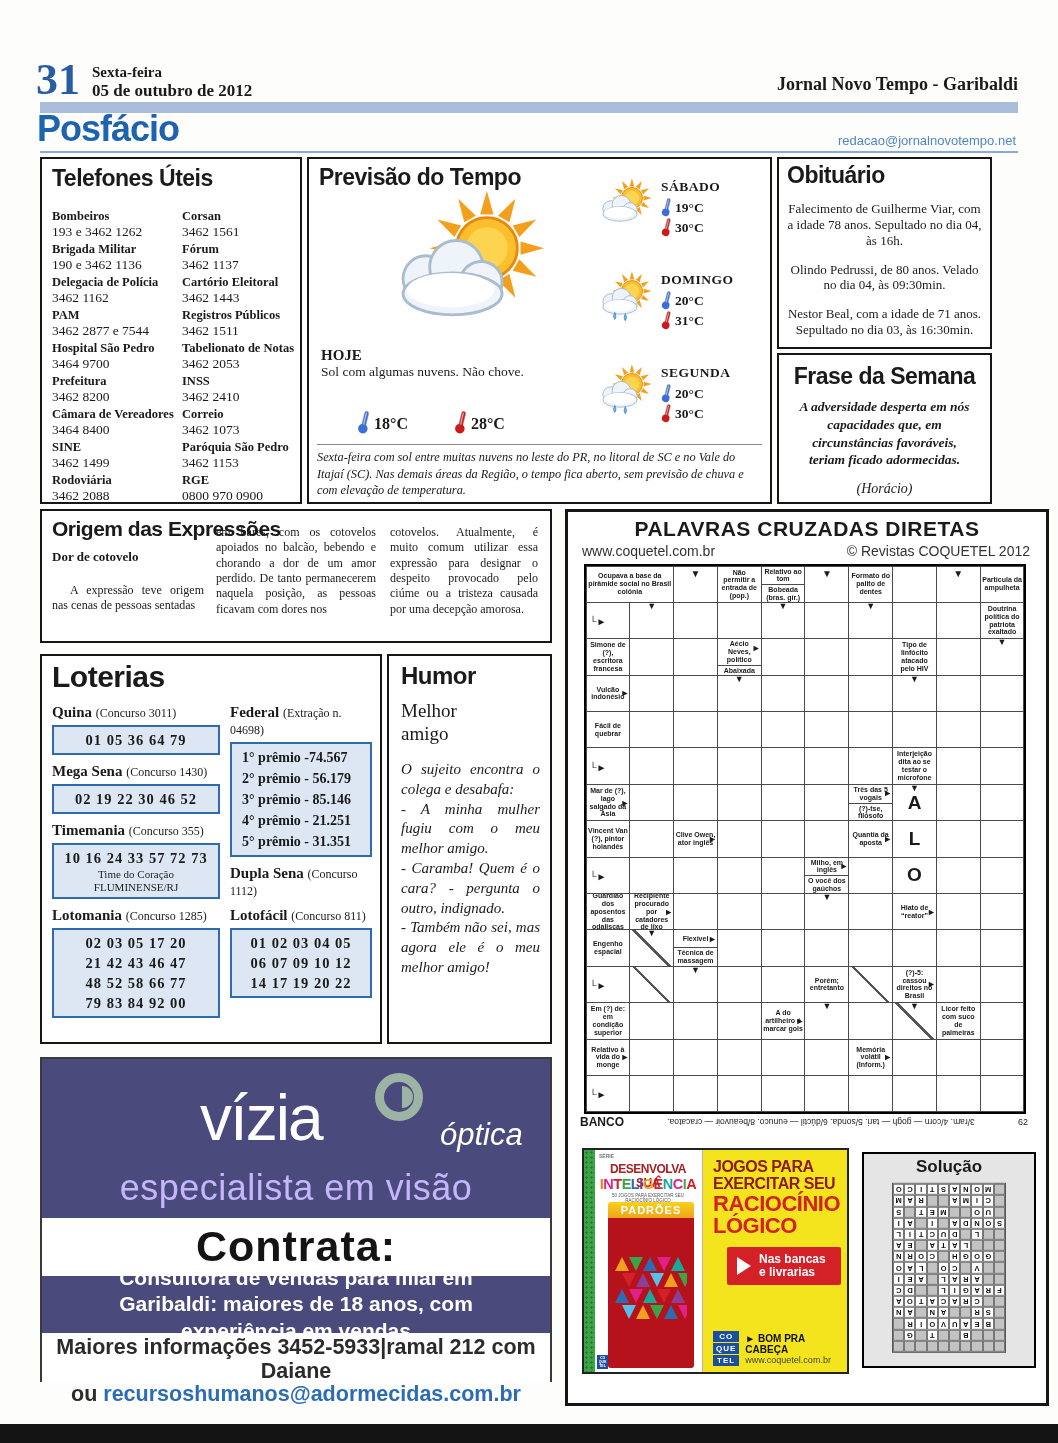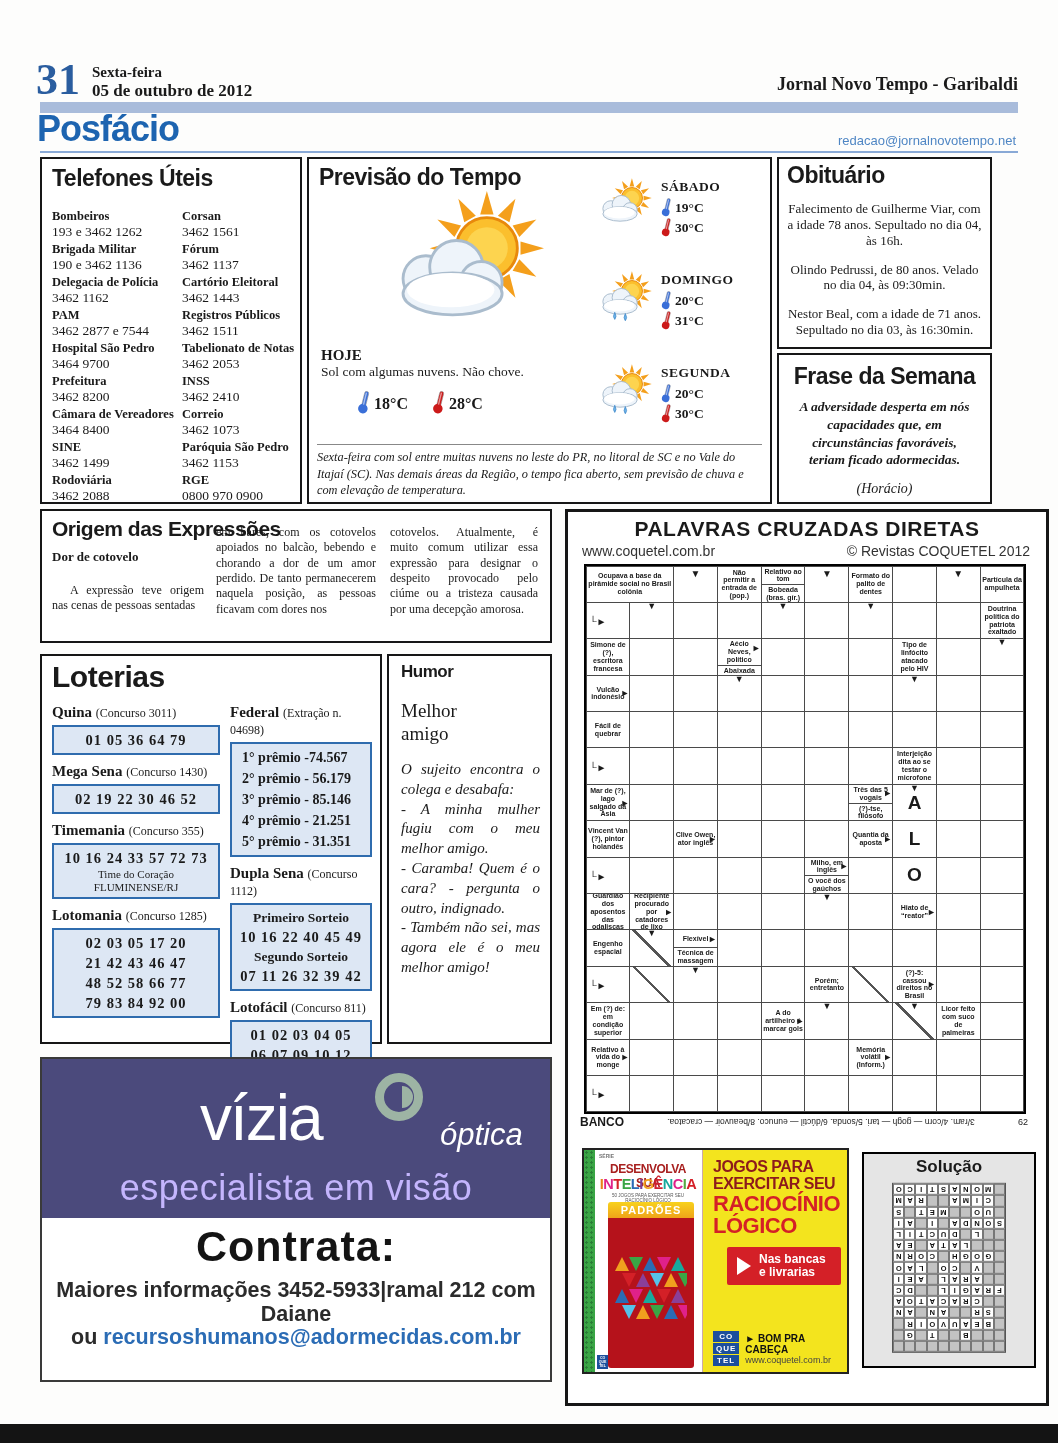--- a/index.html
+++ b/index.html
@@ -30,21 +30,21 @@
   .tel-name{font:bold 12.5px "Liberation Serif",serif;line-height:15px;white-space:nowrap;}
   .tel-num{font:13.5px "Liberation Serif",serif;line-height:16px;margin-bottom:2px;white-space:nowrap;}
 
   
   #tempo{left:307px;top:157px;width:461px;height:343px;}
   #tempo .box-title{position:absolute;left:10px;top:5px;}
   #big-icon{position:absolute;left:55px;top:32px;width:200px;height:160px;}
   #hoje{position:absolute;left:12px;top:188px;width:260px;}
   #hoje-label{font:bold 15px "Liberation Serif",serif;}
   #hoje-text{font:13.5px "Liberation Serif",serif;}
-  #hoje-temps{position:absolute;left:48px;top:230px;display:flex;gap:24px;}
+  #hoje-temps{position:absolute;left:48px;top:250px;display:flex;gap:46px;}
   .temp-item{display:flex;align-items:center;gap:2px;font:bold 16px "Liberation Serif",serif;}
   .thermo{width:15px;height:26px;transform:rotate(14deg);}
   #days{position:absolute;left:282px;top:6px;width:172px;display:flex;flex-direction:column;gap:7px;}
   .day{display:flex;align-items:center;height:86px;}
   .day svg{width:66px;height:56px;flex:none;}
   .day-info{margin-left:4px;}
   .day-name{font:bold 13.5px "Liberation Serif",serif;letter-spacing:0.5px;margin-bottom:2px;}
   .day-temp{display:flex;align-items:center;gap:2px;font:bold 13.5px "Liberation Serif",serif;line-height:17px;}
   .day-temp .thermo{width:12px;height:20px;}
   #tempo-footer{position:absolute;left:8px;right:8px;bottom:4px;border-top:1px solid #888;padding-top:4px;
@@ -78,21 +78,21 @@
   .lot-label{font:bold 15px "Liberation Serif",serif;margin-top:8px;}
   .lot-sub{font:12px "Liberation Serif",serif;font-weight:normal;}
   .lot-box{border:2px solid #2f6cae;background:#dde7f4;margin-top:4px;padding:3px 2px;text-align:center;}
   .lot-n{font:bold 14.5px "Liberation Serif",serif;letter-spacing:1px;line-height:20px;}
   .lot-s{font:11px "Liberation Serif",serif;line-height:13px;color:#222;}
   .lot-b{font:bold 13.5px "Liberation Serif",serif;line-height:19px;}
   .lot-f{font:bold 14px "Liberation Serif",serif;line-height:21px;text-align:left;padding-left:8px;}
 
   
   #humor{left:387px;top:654px;width:161px;height:386px;}
-  #humor .box-title{position:absolute;left:12px;top:6px;font-size:17px;}
+  #humor .box-title{position:absolute;left:12px;top:6px;font-size:24px;}
   #humor-sub{position:absolute;left:12px;top:44px;width:80px;font:19px "Liberation Serif",serif;line-height:1.2;}
   #humor-body{position:absolute;left:12px;right:10px;top:104px;}
   .humor-p{font:italic 15px "Liberation Serif",serif;line-height:1.32;text-align:justify;}
 
   
   #xwbox{left:565px;top:509px;width:478px;height:891px;border-width:3px;}
   #xw-title{position:absolute;top:5px;left:0;right:0;text-align:center;font:bold 21px "Liberation Sans",sans-serif;letter-spacing:0.5px;}
   #xw-site{position:absolute;left:14px;top:31px;font:14px "Liberation Sans",sans-serif;color:#333;}
   #xw-copy{position:absolute;right:16px;top:31px;font:14px "Liberation Sans",sans-serif;color:#333;}
   #xw{position:absolute;left:16px;top:52px;width:438px;display:grid;grid-template-columns:repeat(10,1fr);
@@ -465,26 +465,20 @@
     <div class="lot-col" id="lot-right">
         <div class="lot-label"><span>Federal</span> <span class="lot-sub">(Extração n. 04698)</span></div>
         <div class="lot-box">
           <div class="lot-f">1° prêmio -74.567</div>
           <div class="lot-f">2° prêmio - 56.179</div>
           <div class="lot-f">3° prêmio - 85.146</div>
           <div class="lot-f">4° prêmio - 21.251</div>
           <div class="lot-f">5° prêmio - 31.351</div>
         </div>
         <div class="lot-label"><span>Dupla Sena</span> <span class="lot-sub">(Concurso 1112)</span></div>
-        <div class="lot-box">
-          <div class="lot-b">Primeiro Sorteio</div>
-          <div class="lot-n">10 16 22 40 45 49</div>
-          <div class="lot-b">Segundo Sorteio</div>
-          <div class="lot-n">07 11 26 32 39 42</div>
-        </div>
         <div class="lot-label"><span>Lotofácil</span> <span class="lot-sub">(Concurso 811)</span></div>
         <div class="lot-box">
           <div class="lot-n">01  02  03  04  05</div>
           <div class="lot-n">06  07  09  10  12</div>
           <div class="lot-n">14  17  19  20  22</div>
         </div>
       </div>
   </div>
 
   <div class="box" id="humor">
@@ -922,20 +916,21 @@
   <div class="box" id="vizia">
     <div id="vz-top">
       <div id="vz-brand">vízia</div>
       <span class="vz-eye">
           <span class="vz-eye-in"></span>
         </span>
       <div id="vz-tag">óptica</div>
       <div id="vz-slogan">especialista em visão</div>
     </div>
     <div id="vz-head">Contrata:</div>
+    <div id="vz-body">Consultora de vendas para filial em Garibaldi: maiores de 18 anos, com experiência em vendas</div>
     <div id="vz-info">
       <div>Maiores informações 3452-5933|ramal 212 com Daiane</div>
       <div><span>ou</span> <span id="vz-email">recursoshumanos@adormecidas.com.br</span></div>
     </div>
   </div>
 
   <div class="abs" id="bottom-bar"></div>
 </div>
 
 </body></html>

